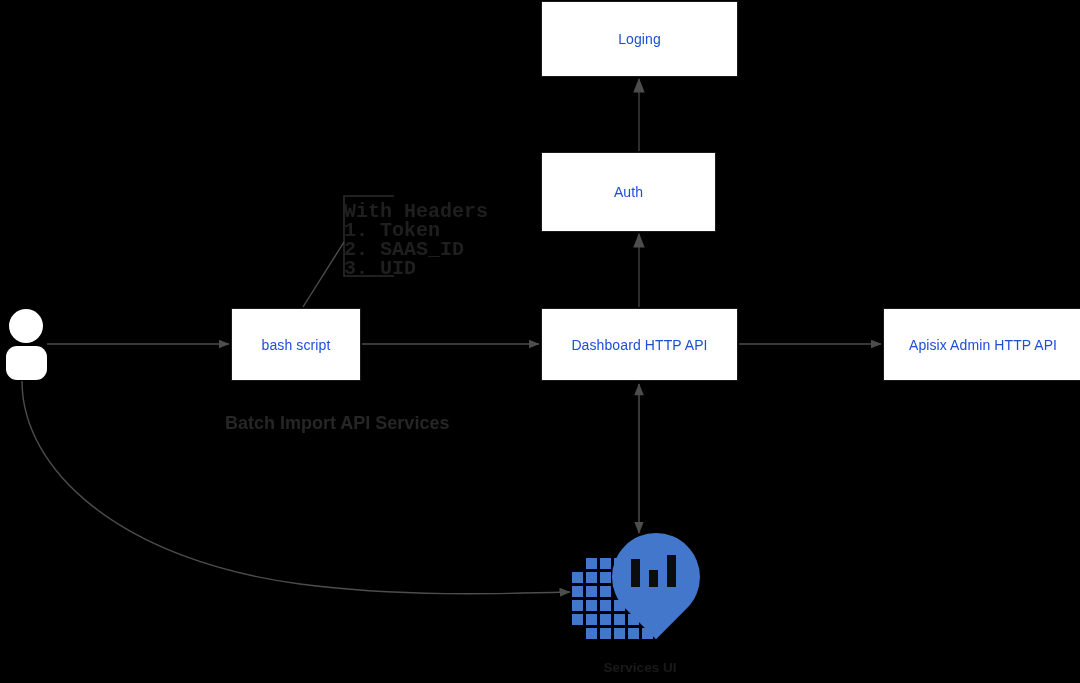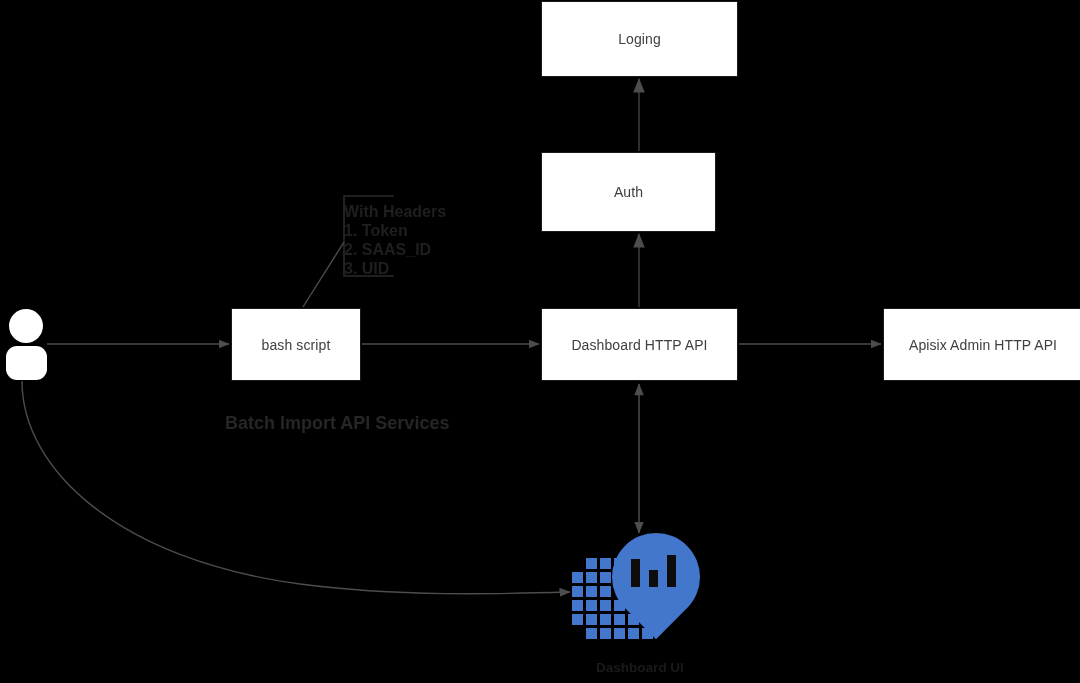--- a/index.html
+++ b/index.html
@@ -25,39 +25,39 @@
     height: 683px;
   }
   .node-box {
     position: absolute;
     background: #ffffff;
     border: 1px solid #1a1a1a;
     box-sizing: border-box;
     display: flex;
     align-items: center;
     justify-content: center;
-    color: #404040;
+    color: #1d4ed8;
     font-size: 14px;
     font-family: "Liberation Sans", sans-serif;
     letter-spacing: 0.1px;
   }
   #box-loging   { left: 541px; top: 1px;   width: 197px; height: 76px; }
   #box-auth     { left: 541px; top: 152px; width: 175px; height: 80px; }
   #box-bash     { left: 231px; top: 308px; width: 130px; height: 73px; }
   #box-dash-api { left: 541px; top: 308px; width: 197px; height: 73px; }
   #box-apisix   { left: 883px; top: 308px; width: 200px; height: 73px; }
 
   .anno-text {
     position: absolute;
     color: #1f1f1f;
-    font-size: 16px;
+    font-size: 20px;
     font-weight: bold;
     line-height: 19px;
     white-space: pre;
-    font-family: Liberation Sans, sans-serif;
+    font-family: Liberation Mono, monospace;
   }
   #anno-headers { left: 344px; top: 202px; }
   #caption-batch {
     position: absolute;
     left: 225px;
     top: 413px;
     color: #262626;
     font-size: 18px;
     font-weight: bold;
     font-family: "Liberation Sans", sans-serif;
@@ -179,15 +179,15 @@
       <rect x="70" y="100" width="11" height="11"></rect>
     </g>
     <path d="M128,49 A44,44 0 1 0 40,49 A44,44 0 0 0 84,93 L128,93 Z" transform="rotate(45 84 49)" fill="#4277cc"></path>
     <g fill="#0d0d0d">
       <rect x="59" y="31" width="9" height="28"></rect>
       <rect x="77" y="42" width="9" height="17"></rect>
       <rect x="95" y="27" width="9" height="32"></rect>
     </g>
   </svg>
 
-  <div id="caption-dashui">Dashboard UI</div>
+  <div id="caption-dashui">Services UI</div>
 
 </div>
 
 </body></html>

